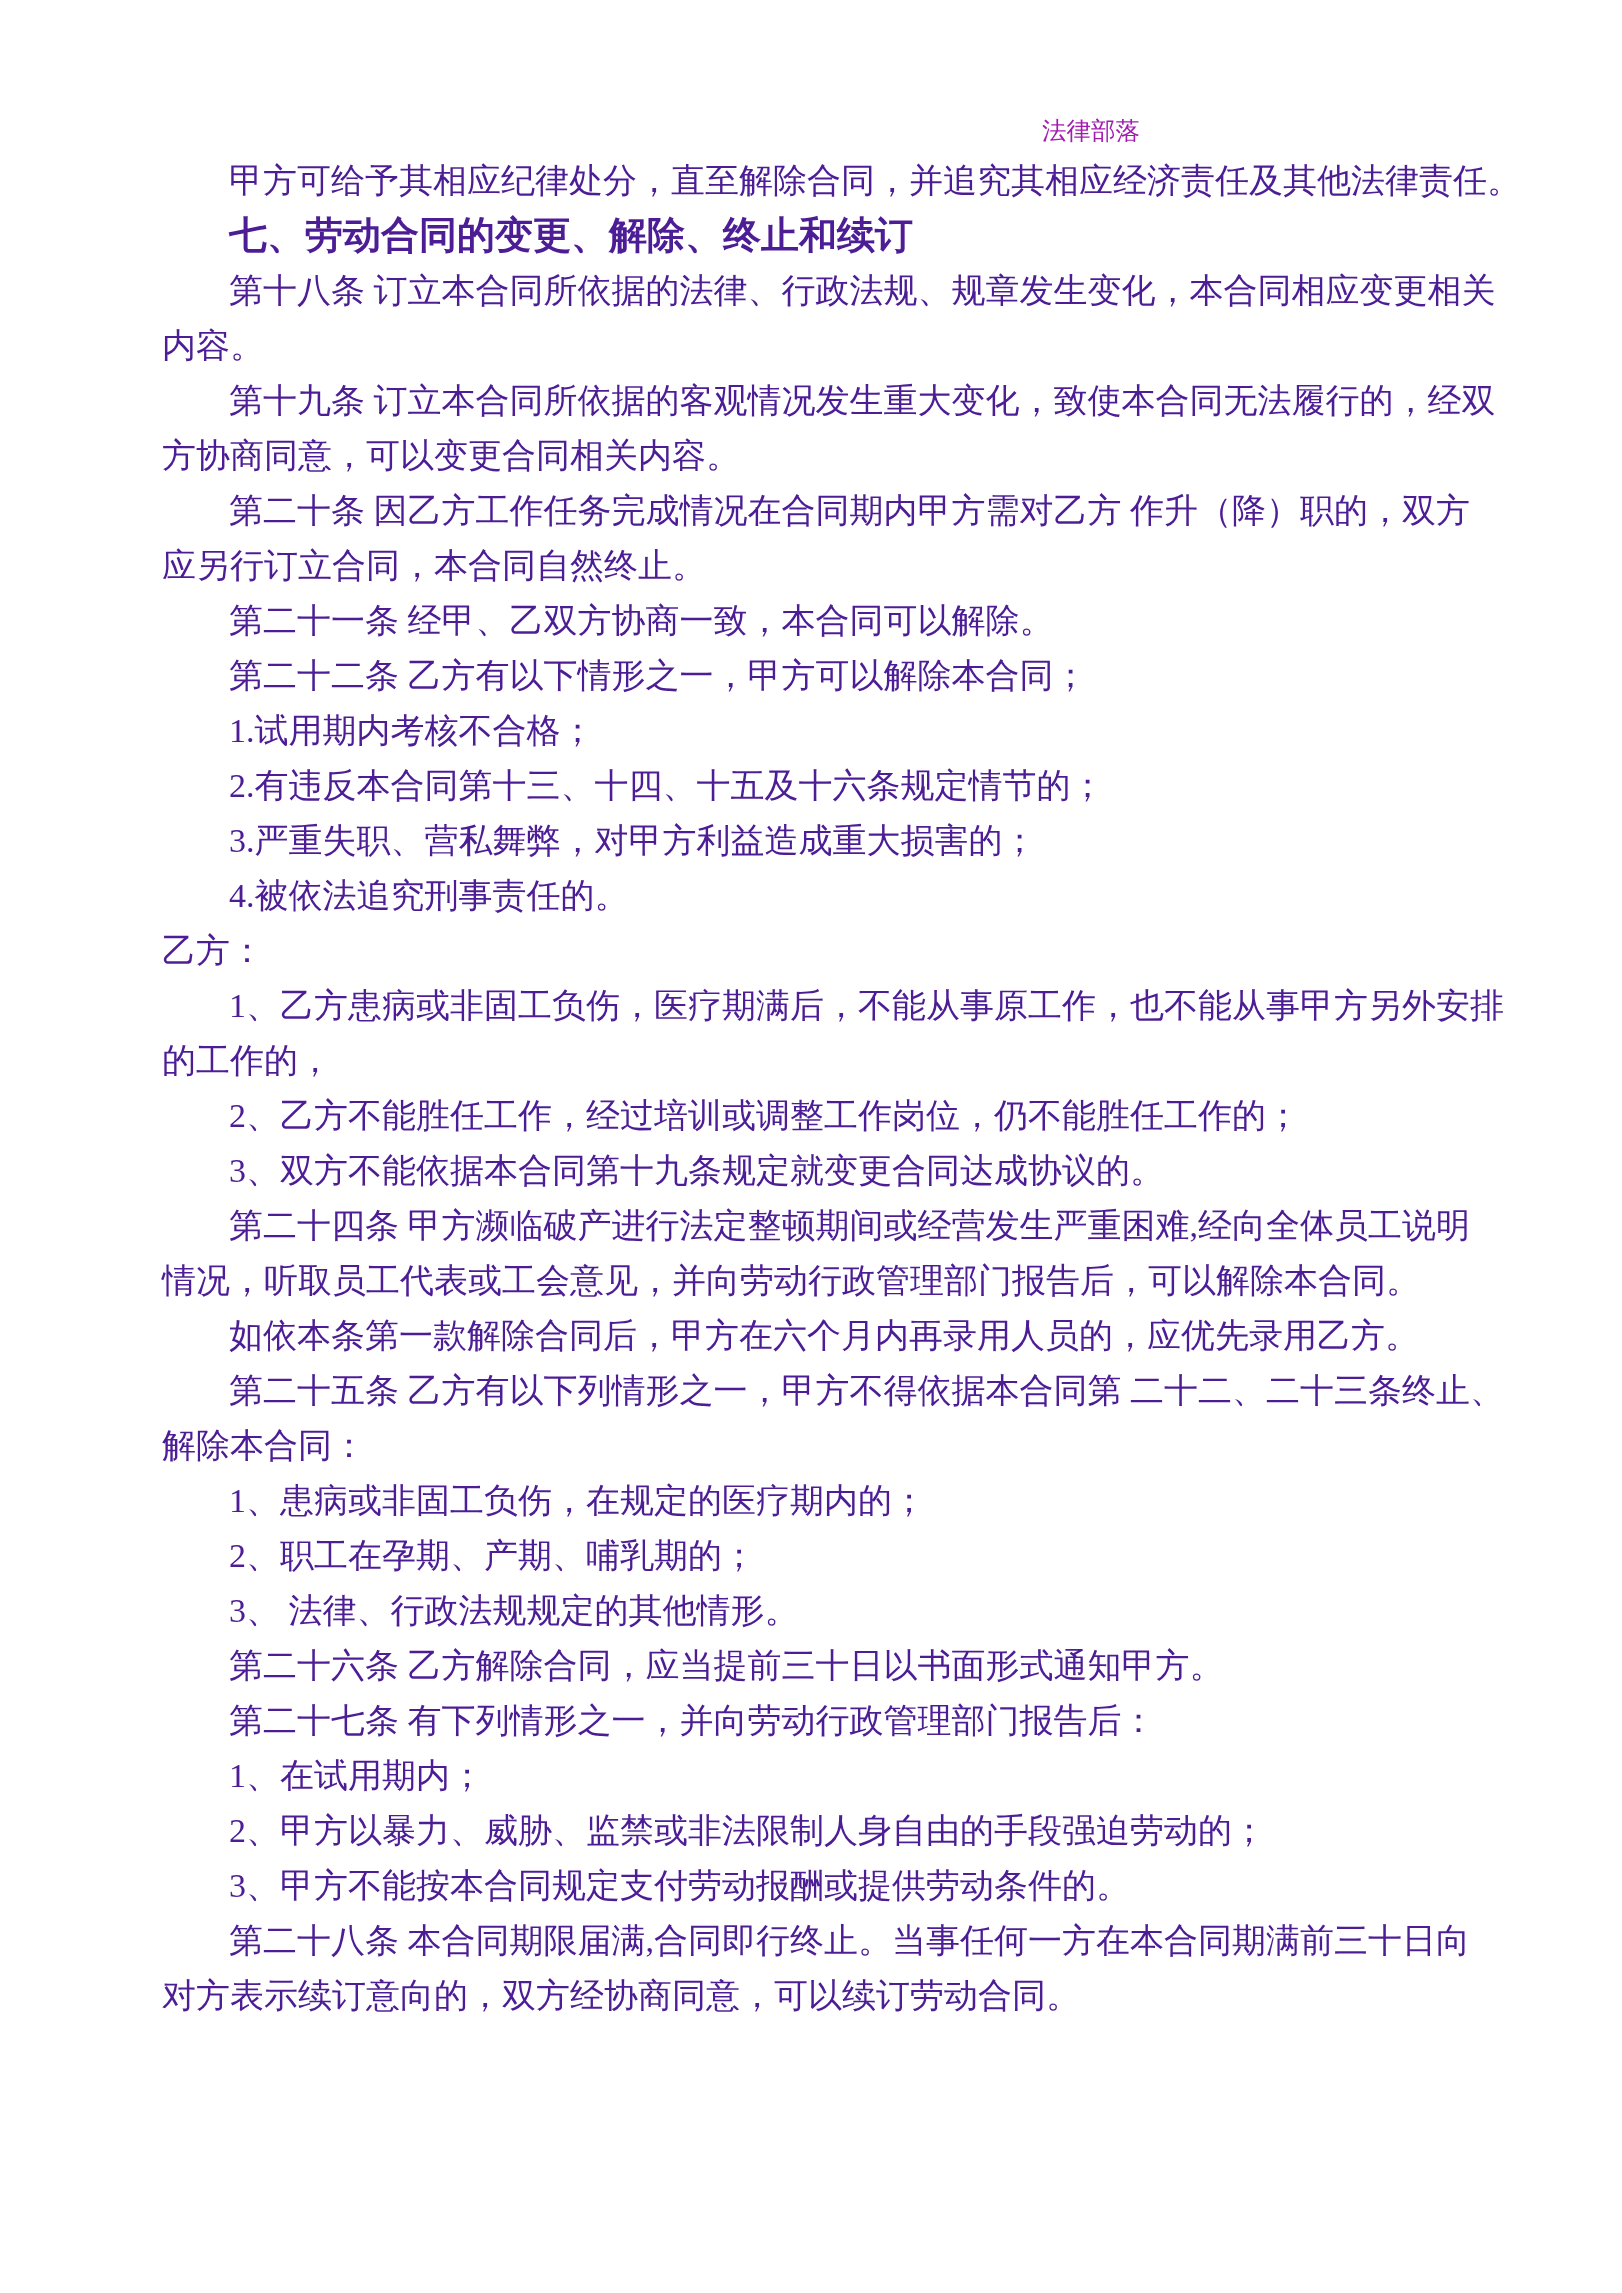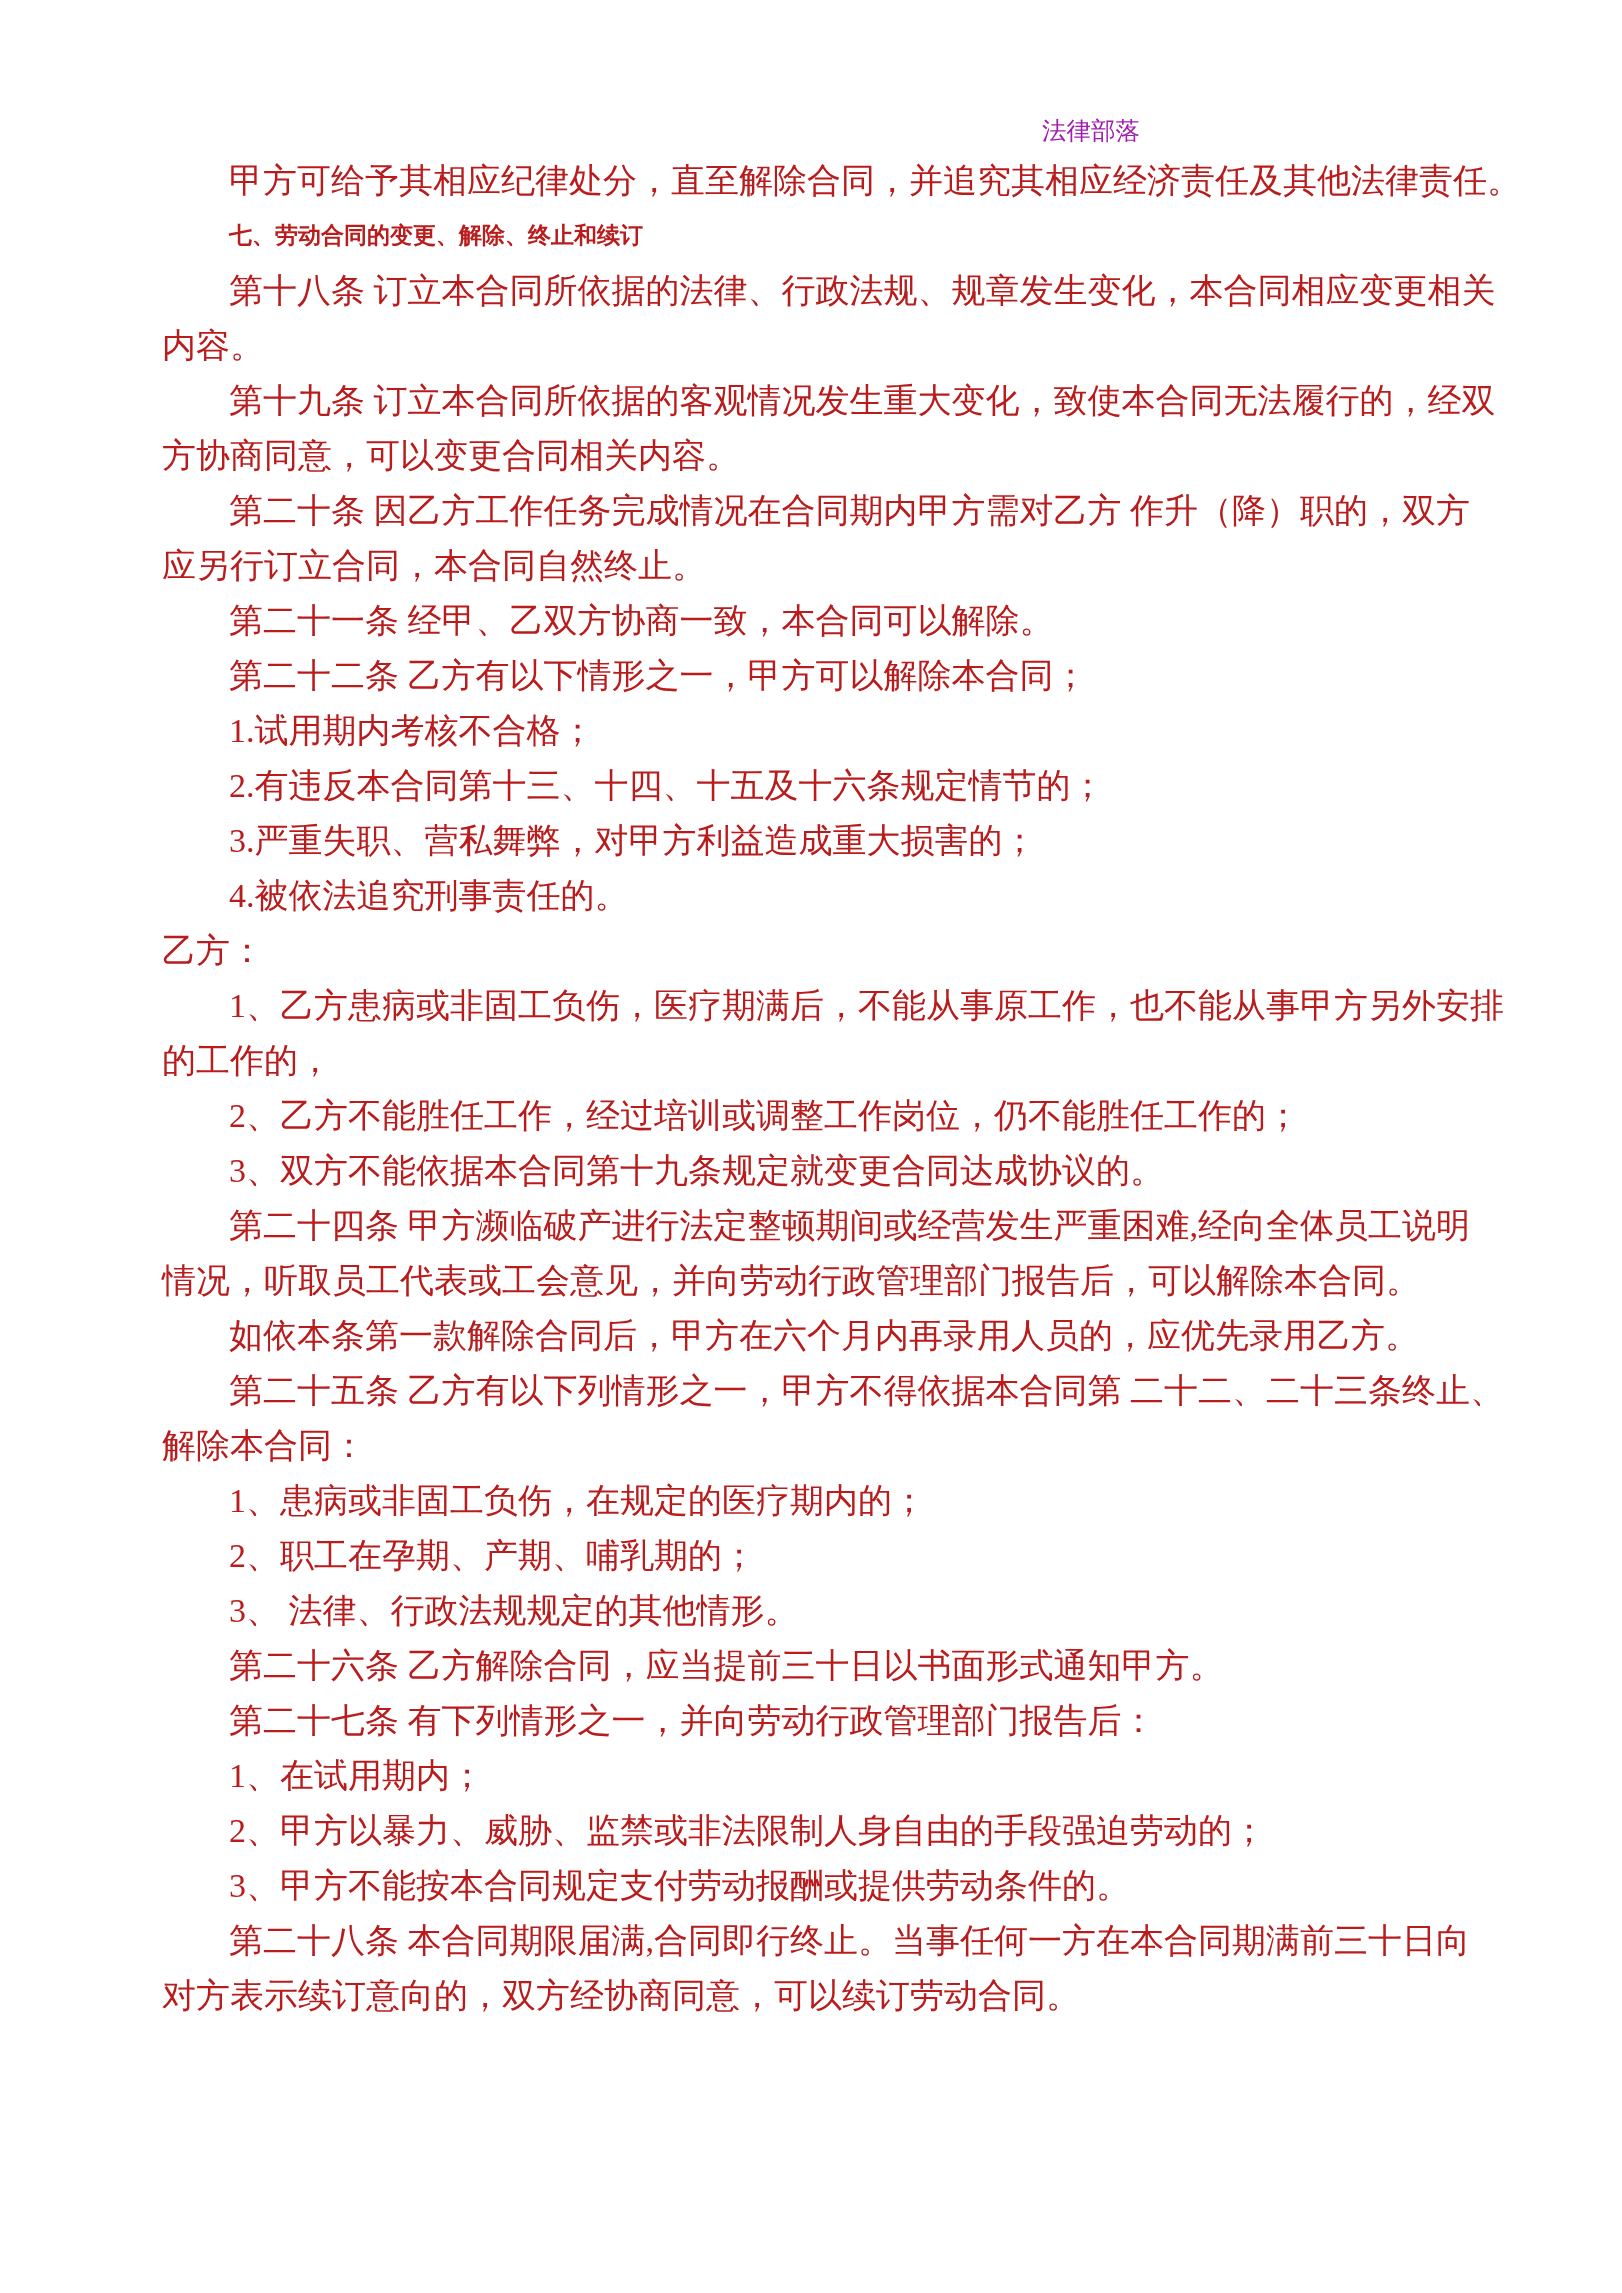--- a/index.html
+++ b/index.html
@@ -29,29 +29,29 @@
     position: absolute;
     top: 153px;
     left: 162px;
     width: 1364px;
   }
   .doc-line {
     font-size: 34px;
     line-height: 55px;
     height: 55px;
     white-space: nowrap;
-    color: #b91c1c;
+    color: #4c1d95;
   }
   .doc-line.indent {
     text-indent: 67px;
   }
   .doc-line.bold {
     font-weight: bold;
     font-family: "Liberation Sans", "DejaVu Sans", sans-serif;
-    font-size: 23px;
+    font-size: 38px;
   }
 </style>
 </head>
 <body>
 
 <div class="page">
   <div class="page-header">法律部落</div>
   <div class="doc-body" id="doc-body">
       <div class="doc-line indent">甲方可给予其相应纪律处分，直至解除合同，并追究其相应经济责任及其他法律责任。</div>
       <div class="doc-line indent bold">七、劳动合同的变更、解除、终止和续订</div>

